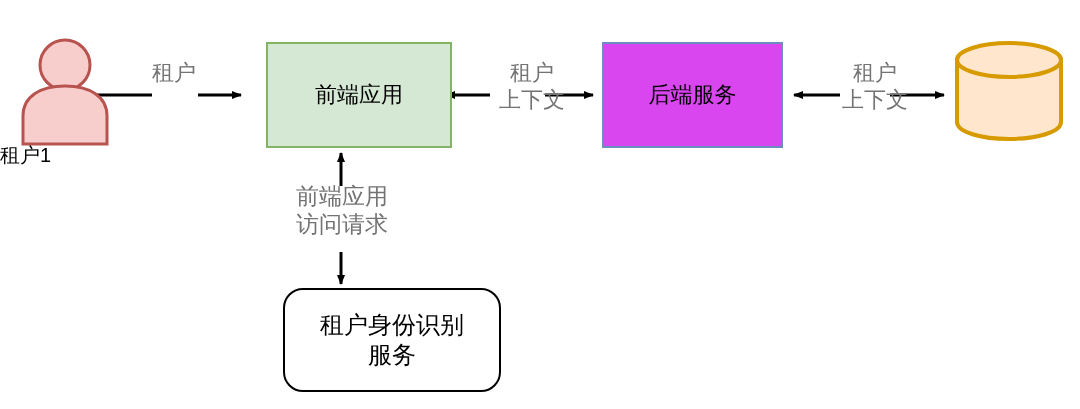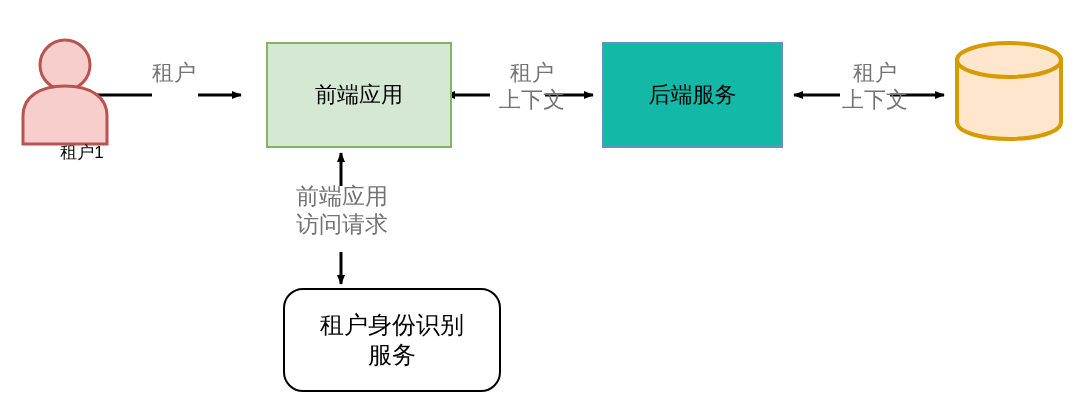--- a/index.html
+++ b/index.html
@@ -37,21 +37,21 @@
     border: 2px solid #82b366;
     font-size: 22px;
     margin-left: 16px;
   }
   
   #backend-box {
     left: 602px;
     top: 42px;
     width: 181px;
     height: 106px;
-    background: #14b8a6;
+    background: #d946ef;
     border: 2px solid #6c8ebf;
     font-size: 22px;
   }
   
   #identity-box {
     left: 235px;
     top: 288px;
     width: 218px;
     height: 104px;
     background: #ffffff;
@@ -66,25 +66,23 @@
     left: 18px;
     top: 38px;
     width: 94px;
     height: 108px;
   }
   #actor-caption {
     position: absolute;
     left: 0px;
     top: 142px;
     width: 132px;
-    text-align: center;
-    font-size: 17px;
+    font-size: 20px;
     color: #000000;
     line-height: 1.35;
-    padding-left: 16px;
   }
   
   #database {
     position: absolute;
     left: 953px;
     top: 40px;
     width: 112px;
     height: 102px;
   }
   

